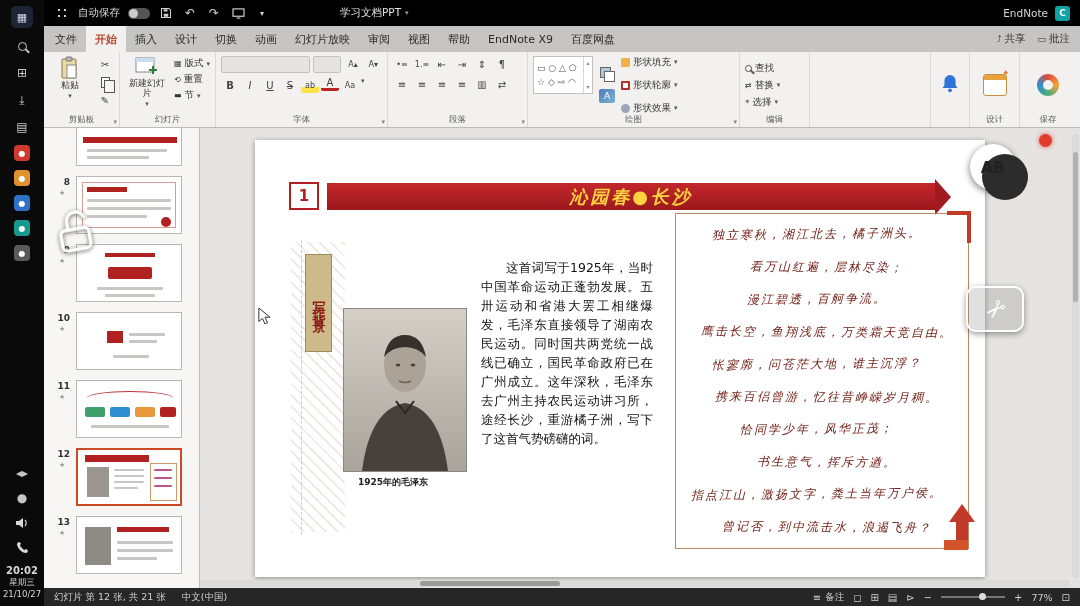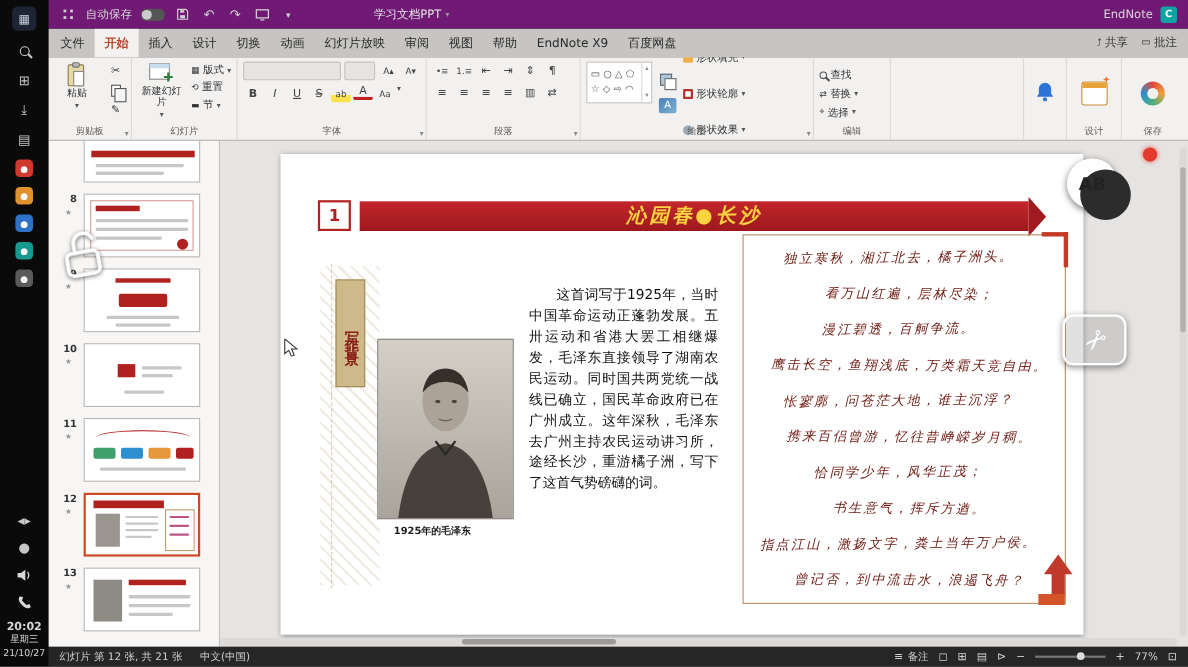--- a/index.html
+++ b/index.html
@@ -12,21 +12,21 @@
   .s-logo{width:22px;height:22px;background:#1d2433;border-radius:5px;color:#cdd5e6;display:flex;align-items:center;justify-content:center;font-size:11px;}
   .s-ic{width:18px;height:18px;color:#c6c6c6;display:flex;align-items:center;justify-content:center;font-size:12px;}
   .s-sq{width:16px;height:16px;border-radius:4px;display:flex;align-items:center;justify-content:center;color:#fff;font-size:8px;}
   .s-bottom{margin-top:auto;display:flex;flex-direction:column;align-items:center;gap:7px;}
   .clock{Text-align:center;color:#d8d8d8;font-size:8.5px;line-height:1.35;text-align:center;}
   .clock .t1{font-size:10px;font-weight:bold;}
   .magc{display:inline-block;width:9px;height:9px;border:1.5px solid currentColor;border-radius:50%;position:relative;}
   .magc::after{content:"";position:absolute;width:5px;height:1.5px;background:currentColor;transform:rotate(45deg);right:-4px;bottom:-2px;}
 
   
-  .titlebar{position:absolute;left:44px;top:0;width:1036px;height:26px;background:#701a75;display:flex;align-items:center;
+  .titlebar{position:absolute;left:44px;top:0;width:1036px;height:26px;background:#000000;display:flex;align-items:center;
             color:#d8d8d8;font-size:10.5px;padding:0 10px;gap:8px;z-index:30;}
   .tb-ic{width:16px;height:16px;display:flex;align-items:center;justify-content:center;color:#cfcfcf;font-size:12px;}
   .griddots{width:12px;height:12px;background:
      radial-gradient(circle 1.3px,#cfcfcf 1.2px,transparent 1.3px) 0 0/6px 6px;}
   .toggle{width:22px;height:11px;border-radius:6px;background:#555;position:relative;flex:0 0 auto;}
   .toggle .knob{position:absolute;left:1px;top:1px;width:9px;height:9px;border-radius:50%;background:#ccc;}
   .doc-title{margin-left:62px;display:flex;align-items:center;gap:4px;color:#e6e6e6;}
   .search{position:absolute;left:468px;top:4px;width:190px;height:17px;background:#4a4a4a;border-radius:3px;
           display:flex;align-items:center;gap:7px;padding:0 8px;color:#b9b9b9;font-size:10px;}
   .tb-right{margin-left:auto;display:flex;align-items:center;gap:7px;}
@@ -352,21 +352,21 @@
             </div>
         </div>
         <div class="mini-col" style="justify-content:center;gap:5px;">
           <span class="mini">
               <span class="ic-arrange"></span>
             </span>
           <span class="mini">
               <span class="ic-qs">A</span>
             </span>
         </div>
-        <div class="mini-col" style="justify-content:center;gap:20px;">
+        <div class="mini-col" style="justify-content:center;gap:10px;">
           <span class="txtrow">
               <span class="chip" style="background:#f2b04a;"></span>
               <span>形状填充</span>
               <span class="caret">▾</span>
             </span>
           <span class="txtrow">
               <span class="chip" style="background:#fff;border:2px solid #b0332a;"></span>
               <span>形状轮廓</span>
               <span class="caret">▾</span>
             </span>

